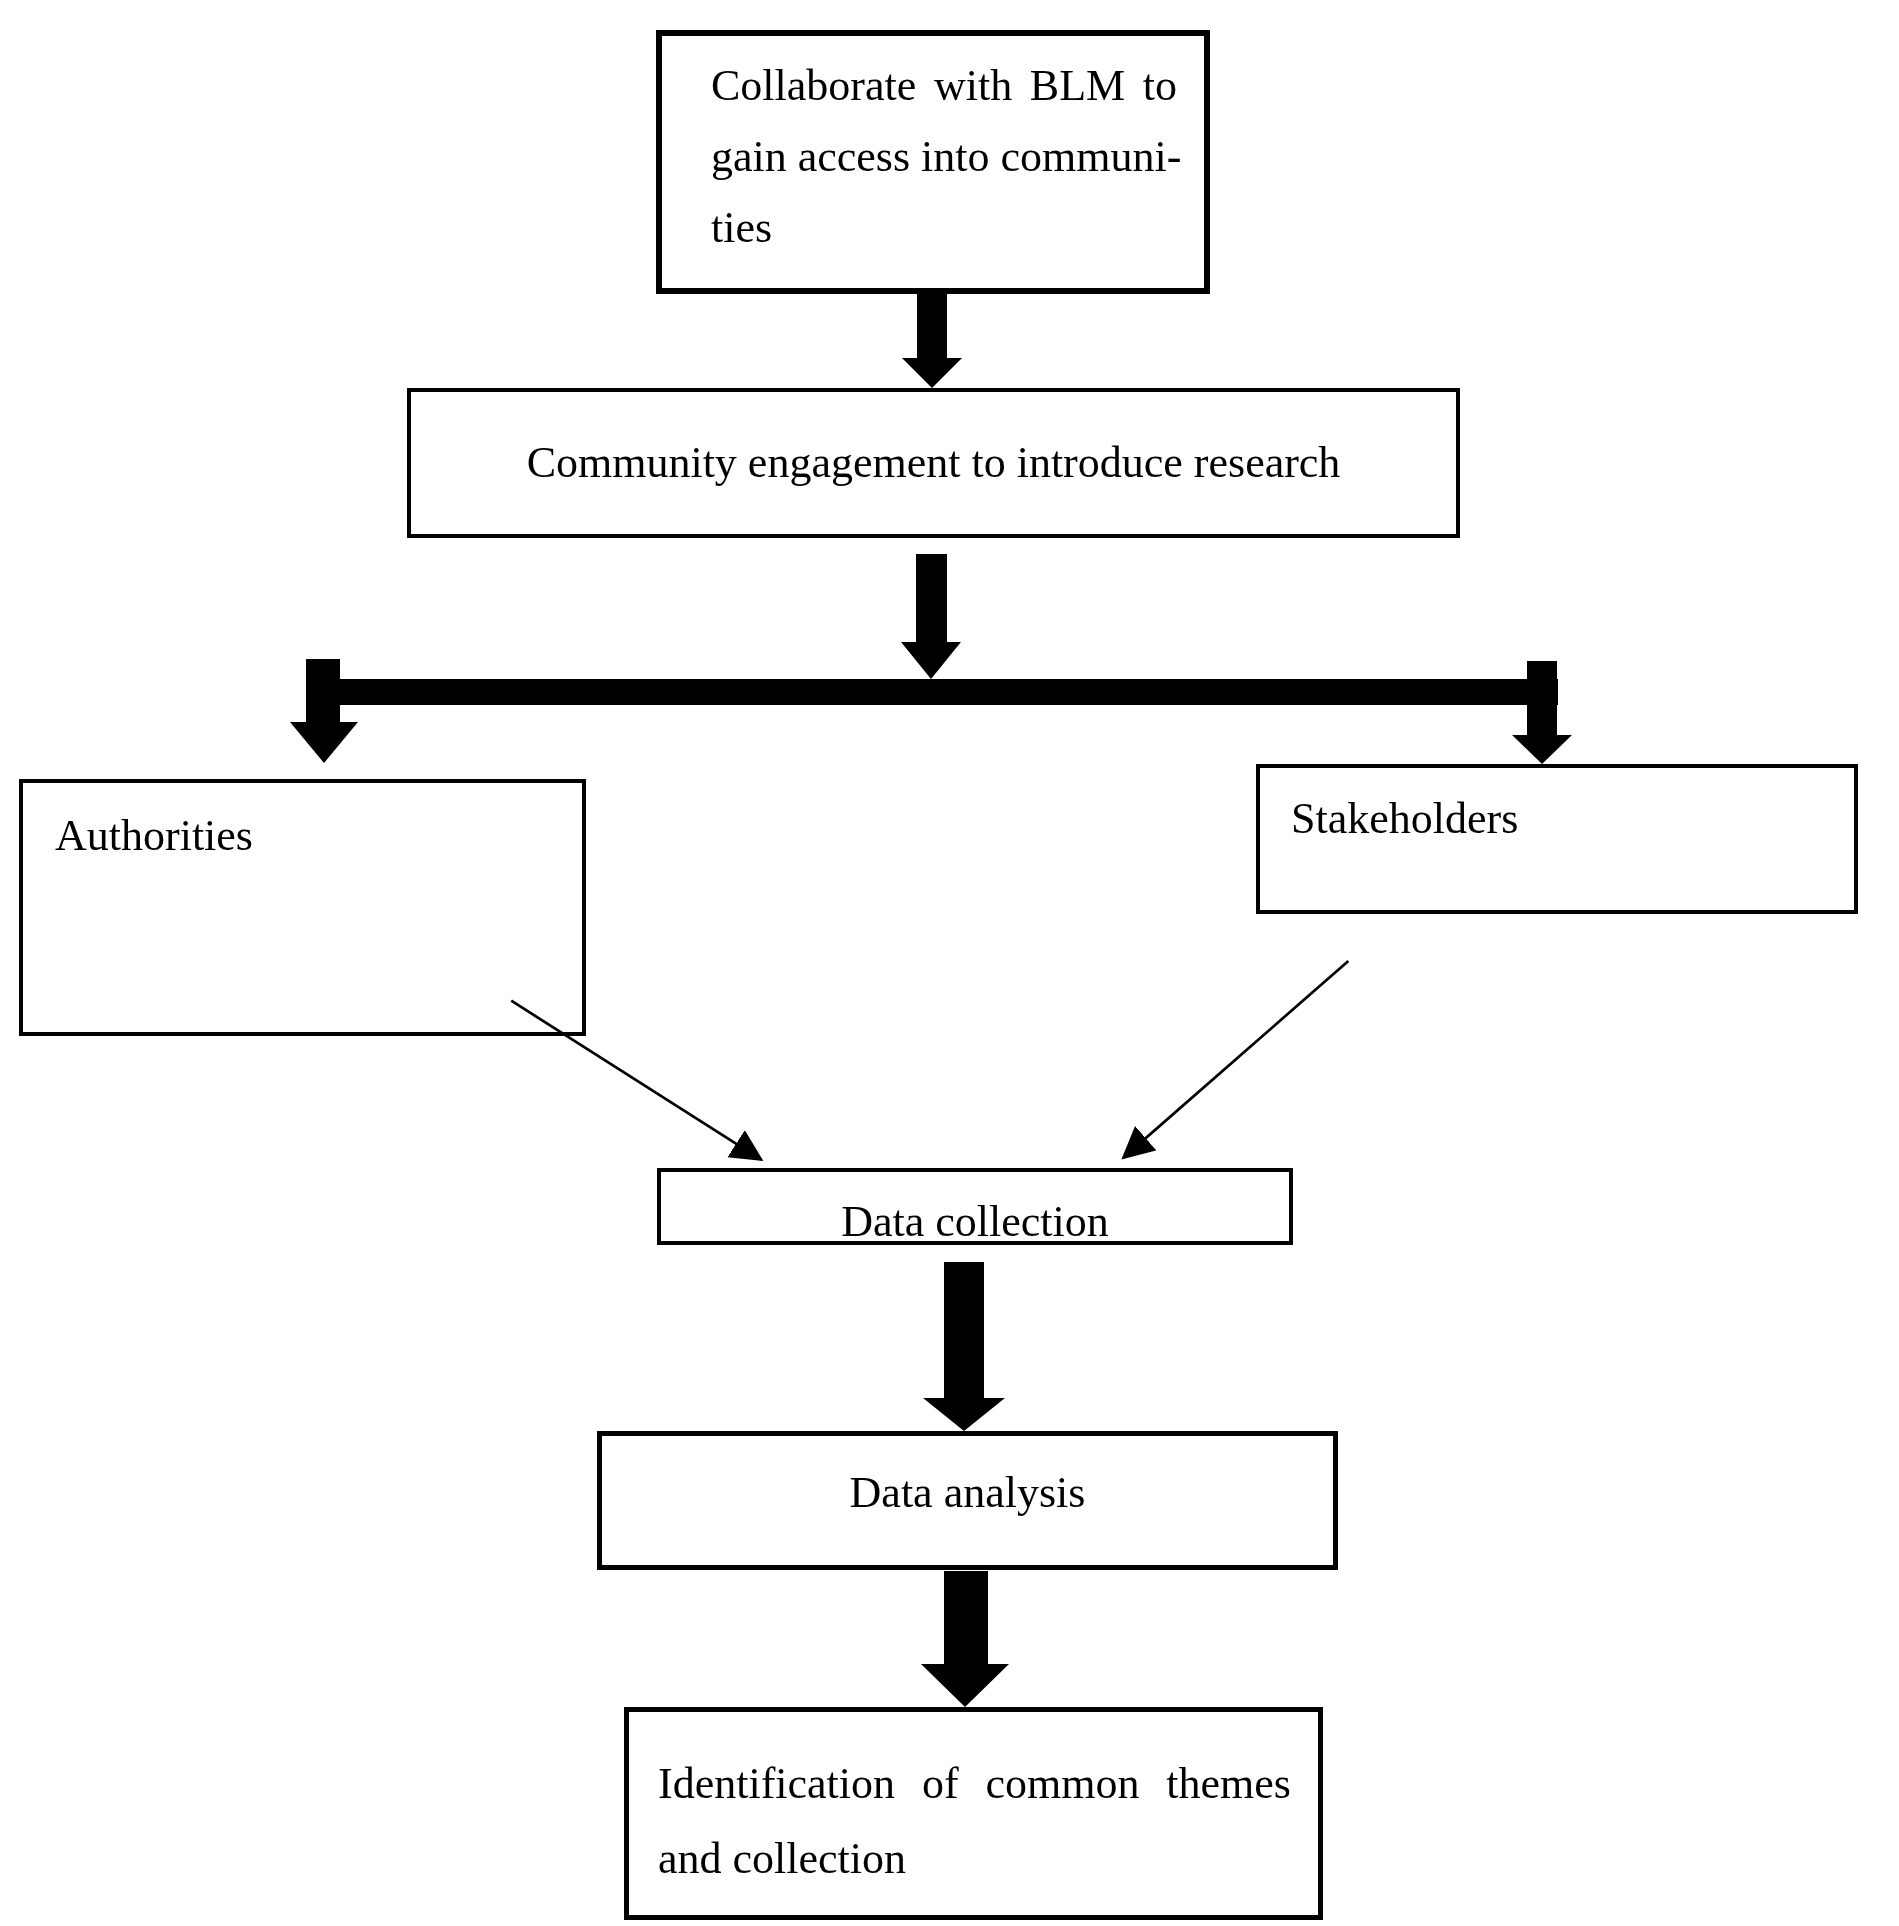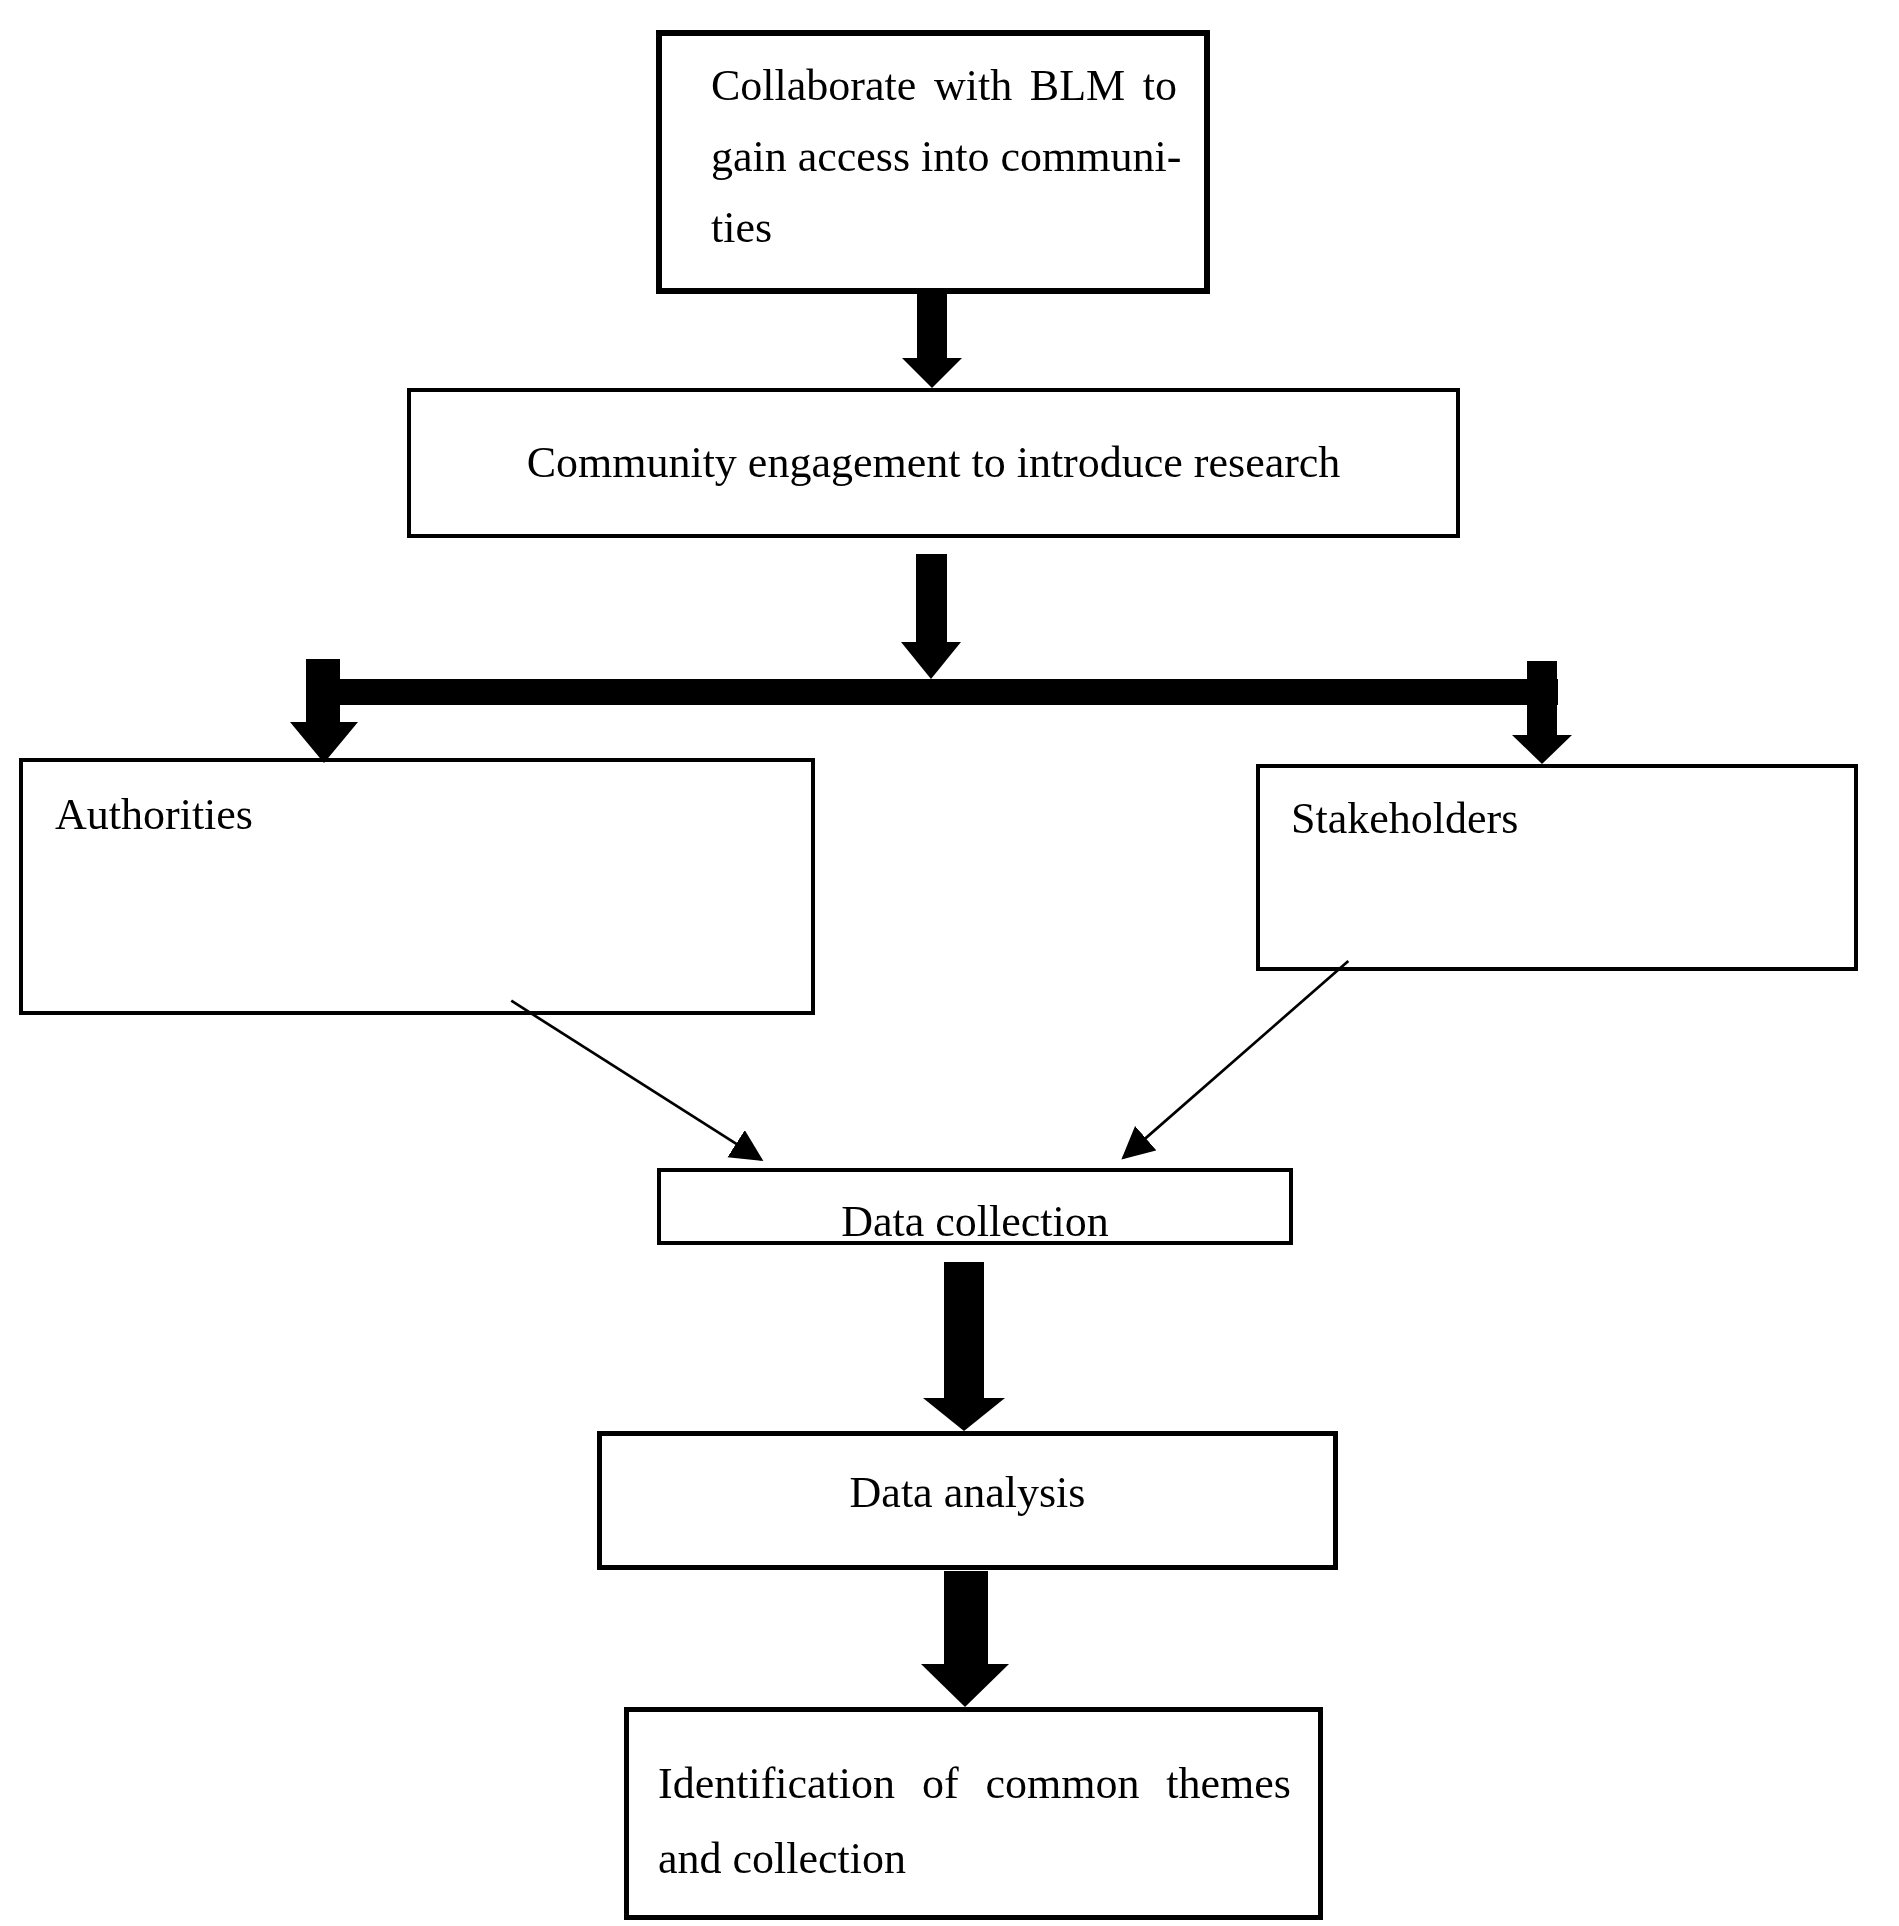--- a/index.html
+++ b/index.html
@@ -26,22 +26,22 @@
   .center { text-align: center; }
   
   .shaft { position: absolute; background: #000000; }
   .bar   { position: absolute; background: #000000; }
   .head  { position: absolute; width: 0; height: 0; border-style: solid; border-color: transparent; }
   .thin-arrows { position: absolute; left: 0; top: 0; }
 
   
   #box-collaborate { left: 656px;  top: 30px;   width: 554px;  height: 264px; border-width: 6.7px; padding: 14px 27px 0 49px; line-height: 71px; }
   #box-community   { left: 407px;  top: 388px;  width: 1053px; height: 150px; border-width: 4.7px;  padding-top: 47px; }
-  #box-authorities { left: 19px;   top: 758px; width: 796px; height: 257px; border-width: 4.7px;  padding: 29px 0 0 32px; }
-  #box-stakeholders{ left: 1256px; top: 764px; width: 602px;  height: 207px; border-width: 4.7px;  padding: 27px 0 0 31px; }
+  #box-authorities { left: 19px;   top: 779px; width: 567px; height: 257px; border-width: 4.7px;  padding: 29px 0 0 32px; }
+  #box-stakeholders{ left: 1256px; top: 764px; width: 602px;  height: 150px; border-width: 4.7px;  padding: 27px 0 0 31px; }
   #box-collection  { left: 657px;  top: 1168px; width: 636px;  height: 77px; border-width: 4.7px;  padding-top: 26px; }
   #box-analysis    { left: 597px;  top: 1431px; width: 741px; height: 139px; border-width: 5.4px;  padding-top: 33px; }
   #box-identify    { left: 624px;  top: 1707px; width: 699px; height: 213px; border-width: 5.4px;  padding: 34px 27px 0 29px; line-height: 75px; }
 
   
   #arrowA .shaft { left: 917px; top: 292px;  width: 30px; height: 67px; }
   #arrowA .head  { left: 902px; top: 358px;  border-left-width: 30px; border-right-width: 30px; border-top: 30px solid #000000; }
   
   #arrowB .shaft { left: 916px; top: 554px;  width: 31px; height: 88px; }
   #arrowB .head  { left: 901px; top: 642px;  border-left-width: 30px; border-right-width: 30px; border-top: 37px solid #000000; }

